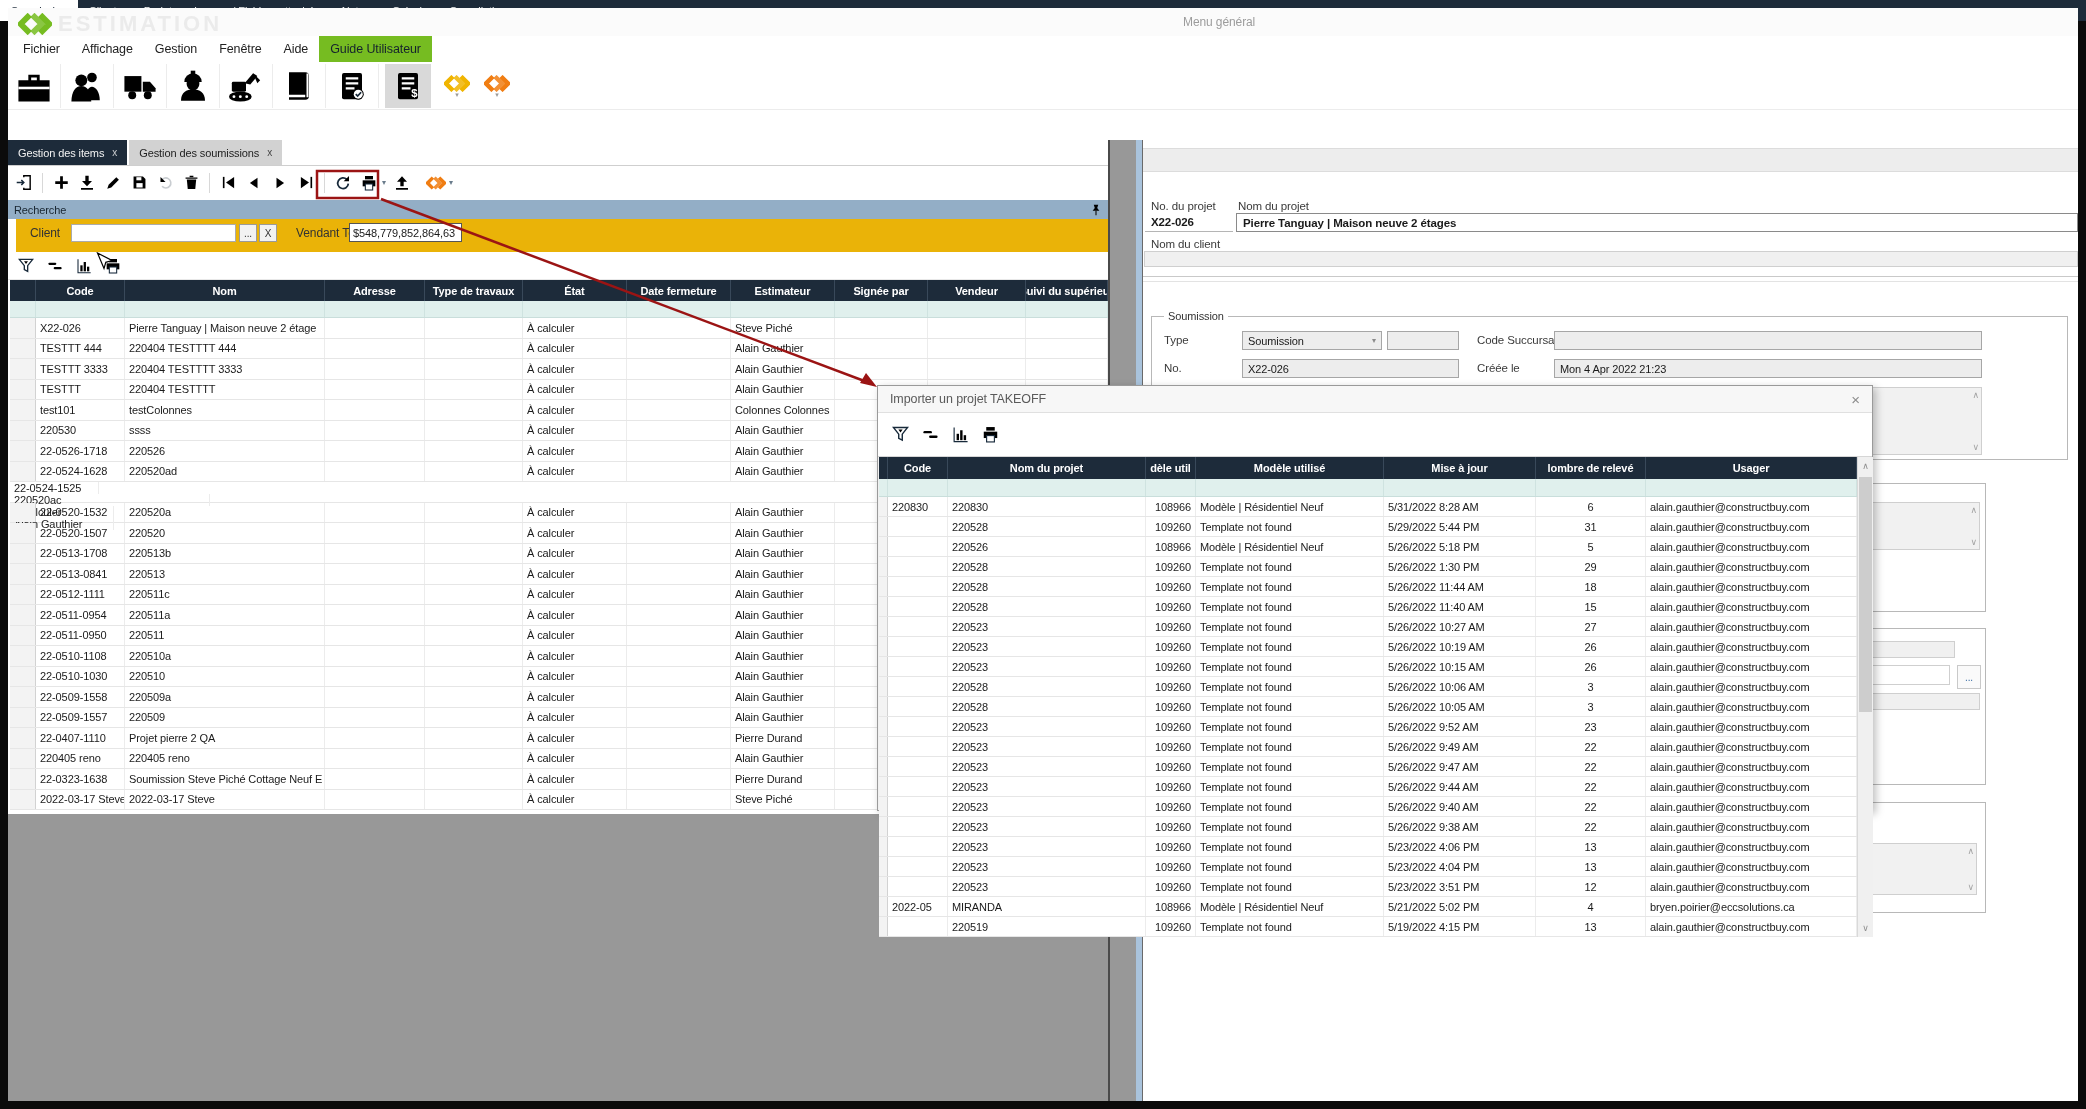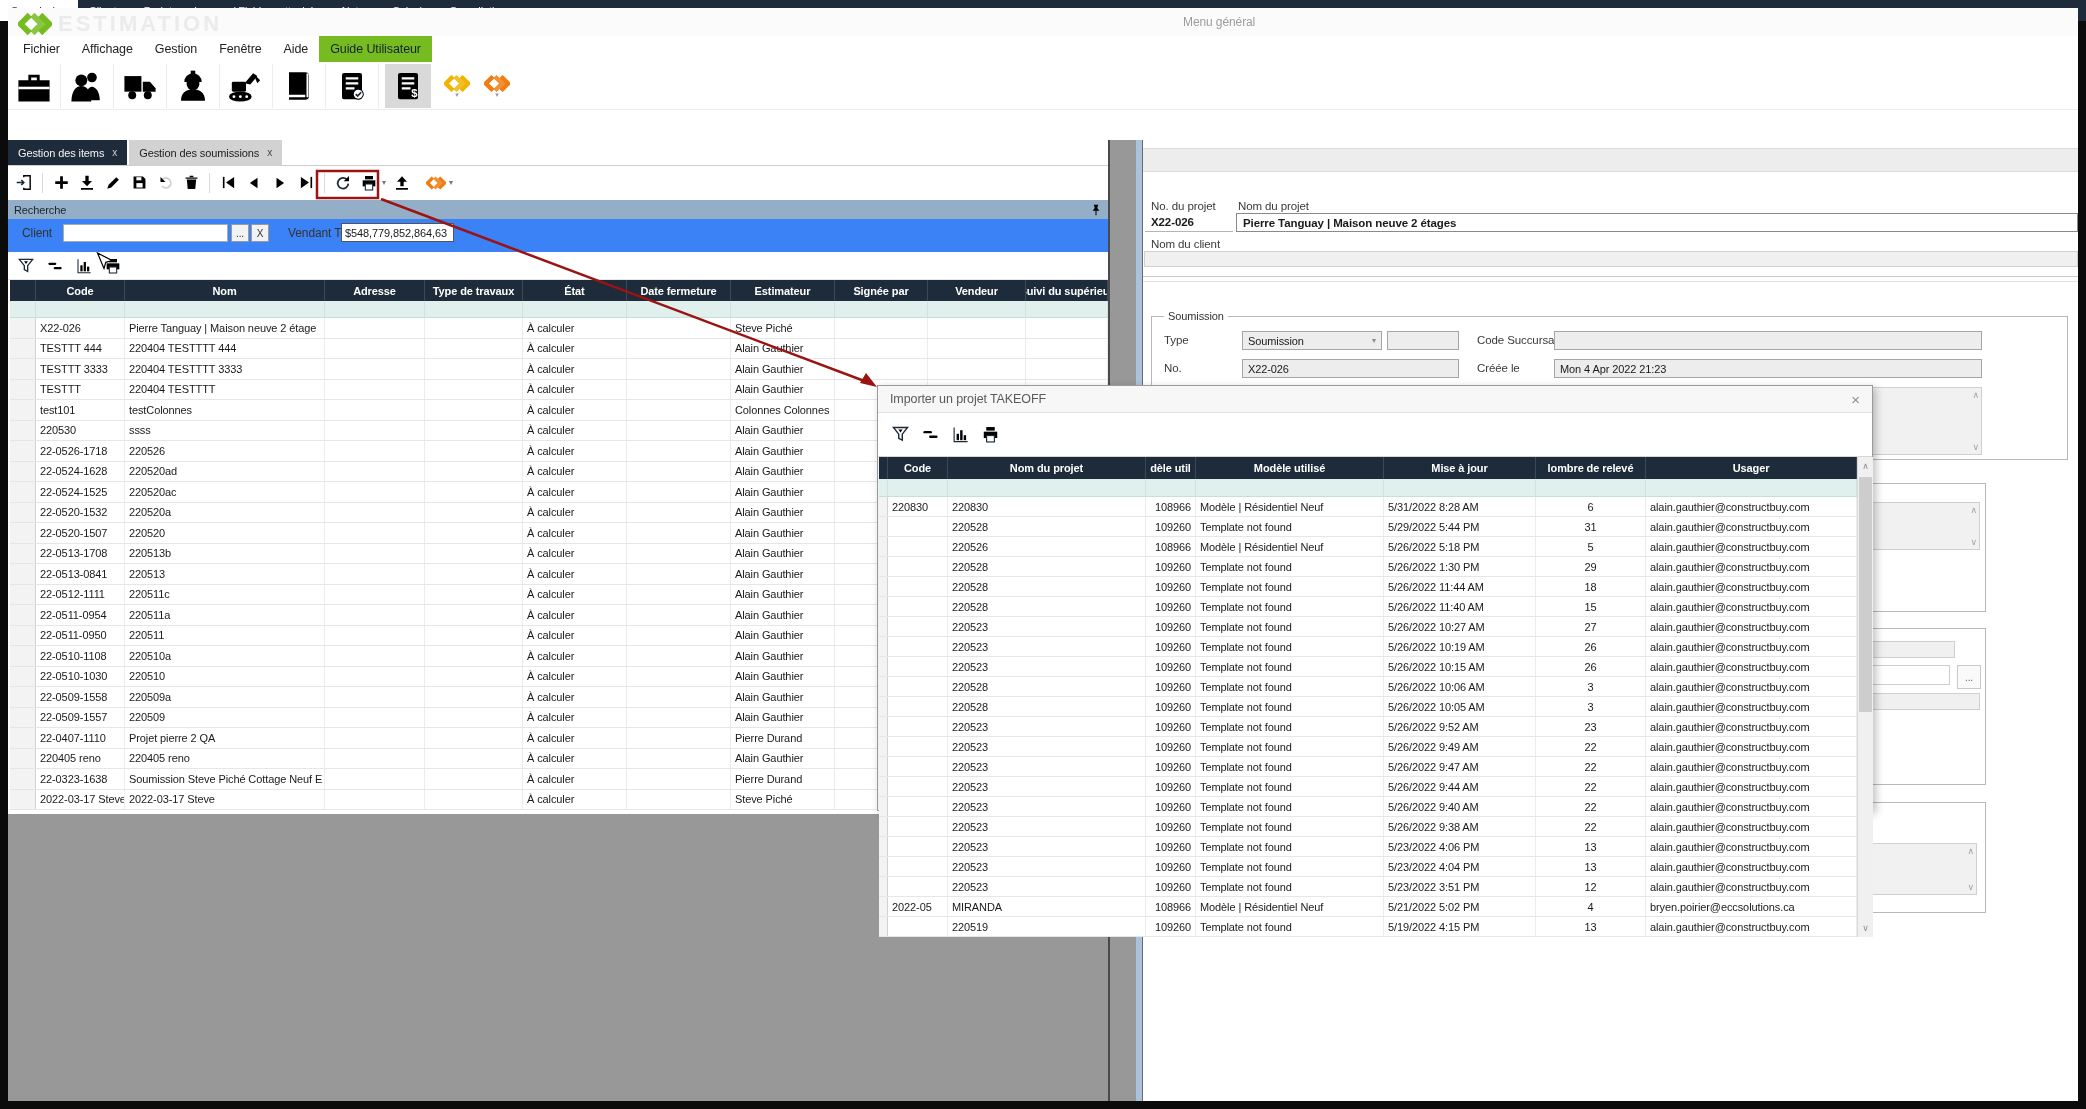--- a/index.html
+++ b/index.html
@@ -37,21 +37,21 @@
   
   .subbar{left:8px;top:166px;width:1100px;height:33px;background:#fff;display:flex;align-items:center;gap:6px;padding-left:6px;color:#17293a;}
   .sep{width:1px;height:20px;background:#d8d8d8;margin:0 2px;}
   .sicon{display:flex;align-items:center;justify-content:center;width:20px;height:20px;}
   .sicon.dis{color:#c9cdd1;}
   .sicon.orange{color:#f07d12;}
   .scaret{font-size:8px;color:#6a7c8c;margin-left:-3px;}
 
   
   .searchbar{left:8px;top:200px;width:1100px;height:19px;background:#93aec6;display:flex;align-items:center;justify-content:space-between;padding:0 6px;font-size:11px;color:#17242f;}
-  .clientrow{left:8px;top:219px;width:1100px;height:33px;background:#3b82f6;}
+  .clientrow{left:16px;top:219px;width:1100px;height:33px;background:#eab308;}
   .lbl{font-size:12px;color:#333;}
   .inp{background:#fff;border:1px solid #ababab;}
   .sqbtn{background:#f2f2f2;border:1px solid #9a9a9a;font-size:10px;display:flex;align-items:center;justify-content:center;color:#333;}
   .filtericons{left:8px;top:252px;width:1100px;height:28px;background:#fff;display:flex;gap:9px;align-items:center;padding-left:8px;color:#17293a;border-bottom:1px solid #e8e8e8;}
 
   
   .grid{background:#fff;font-size:11px;}
   .g-head{display:flex;background:#1d2b3a;color:#fff;font-weight:bold;}
   .g-head .gc{display:flex;align-items:center;justify-content:center;border-right:1px solid #39495a;overflow:hidden;white-space:nowrap;}
   .g-filter{display:flex;background:#e0f0ed;border-bottom:1px solid #c9dedb;}
@@ -578,21 +578,21 @@
           <div class="gc " style="width: 200px; flex: 0 0 auto;">220520ad</div>
           <div class="gc " style="width: 100px; flex: 0 0 auto;"></div>
           <div class="gc " style="width: 98px; flex: 0 0 auto;"></div>
           <div class="gc " style="width: 104px; flex: 0 0 auto;">À calculer</div>
           <div class="gc " style="width: 104px; flex: 0 0 auto;"></div>
           <div class="gc " style="width: 104px; flex: 0 0 auto;">Alain Gauthier</div>
           <div class="gc " style="width: 93px; flex: 0 0 auto;"></div>
           <div class="gc " style="width: 98px; flex: 0 0 auto;"></div>
           <div class="gc " style="width: 82px; flex: 0 0 auto;"></div>
         </div>
-        <div class="g-row" style="height: 20.5px;">
+        <div class="g-row" style="height: 20.5px; flex-direction: column;">
           <div class="gc selcell" style="width: 26px; flex: 0 0 auto;"></div>
           <div class="gc " style="width: 89px; flex: 0 0 auto;">22-0524-1525</div>
           <div class="gc " style="width: 200px; flex: 0 0 auto;">220520ac</div>
           <div class="gc " style="width: 100px; flex: 0 0 auto;"></div>
           <div class="gc " style="width: 98px; flex: 0 0 auto;"></div>
           <div class="gc " style="width: 104px; flex: 0 0 auto;">À calculer</div>
           <div class="gc " style="width: 104px; flex: 0 0 auto;"></div>
           <div class="gc " style="width: 104px; flex: 0 0 auto;">Alain Gauthier</div>
           <div class="gc " style="width: 93px; flex: 0 0 auto;"></div>
           <div class="gc " style="width: 98px; flex: 0 0 auto;"></div>

